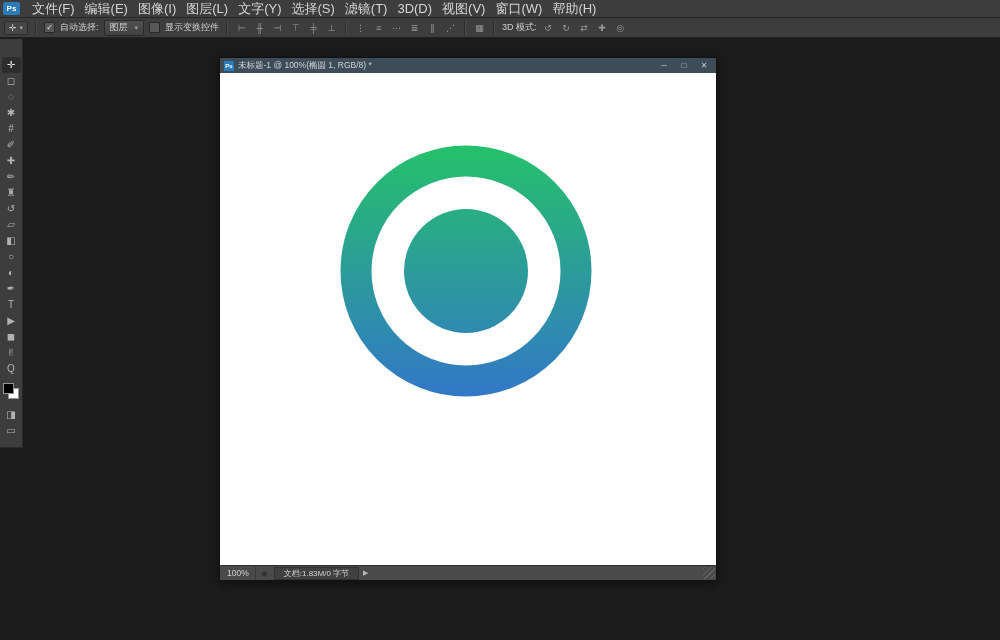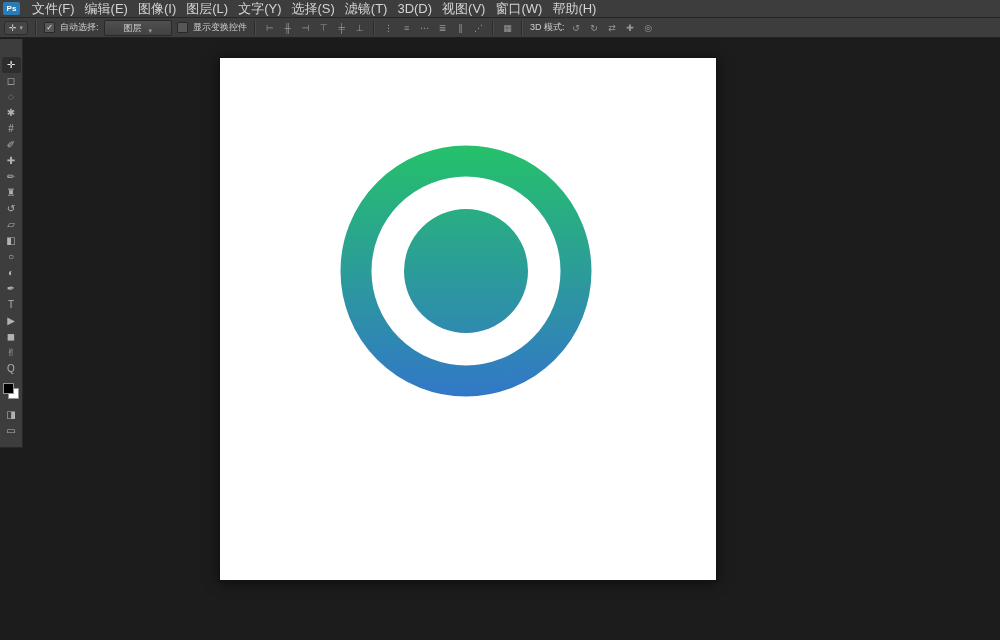--- a/index.html
+++ b/index.html
@@ -31,21 +31,21 @@
   .tool-preset{display:flex;align-items:center;gap:3px;padding:1px 4px;border:1px solid #2d2d2d;background:#464646;border-radius:2px;}
   .tp-glyph{color:#c8c8c8;font-size:9px;}
   .tp-caret{color:#9d9d9d;font-size:7px;}
   .opt-sep{width:1px;height:14px;background:#2b2b2b;border-right:1px solid #4b4b4b;margin:0 2px;flex:none;}
   .checkbox{
     width:9px;height:9px;background:#575757;border:1px solid #282828;border-radius:1px;
     font-size:8px;line-height:9px;color:#eee;text-align:center;flex:none;
   }
   .opt-label{white-space:nowrap;}
   .dropdown{
-    display:flex;align-items:flex-end;gap:7px;height:14px;padding:0 19px;
+    display:flex;align-items:center;gap:7px;height:14px;padding:0 5px;
     background:linear-gradient(#505050,#414141);border:1px solid #292929;border-radius:2px;
   }
   .opt-icon{color:#989898;font-size:9px;width:13px;text-align:center;flex:none;}
   
   .toolbar{
     position:absolute;top:39px;left:0;width:23px;
     background:#3d3d3d;border-right:1px solid #282828;border-bottom:1px solid #282828;
     display:flex;flex-direction:column;align-items:center;
     padding-top:18px;padding-bottom:8px;box-sizing:border-box;z-index:4;
   }
@@ -164,27 +164,43 @@
   <span class="tool">Q</span>
   <div class="swatches">
     <div class="fg"></div>
     <div class="bg"></div>
   </div>
   <span class="tool btm">◨</span>
   <span class="tool">▭</span>
 </div>
 
 <div class="docwin">
+  <div class="titlebar">
+    <span class="doc-icon">Ps</span>
+    <span class="doc-title">未标题-1 @ 100%(椭圆 1, RGB/8) *</span>
+    <span class="winbtns">
+      <span class="winbtn">─</span>
+      <span class="winbtn">□</span>
+      <span class="winbtn">✕</span>
+    </span>
+  </div>
 
   <div class="canvas">
     <svg class="logo-svg" width="496" height="494" viewBox="0 0 496 494" xmlns="http://www.w3.org/2000/svg">
       <defs>
         <linearGradient id="logoGrad" gradientUnits="userSpaceOnUse" x1="246" y1="72" x2="246" y2="324">
           <stop offset="0" stop-color="#25c16a"></stop>
           <stop offset="1" stop-color="#3277c8"></stop>
         </linearGradient>
       </defs>
       <circle cx="246" cy="198" r="110" fill="none" stroke="url(#logoGrad)" stroke-width="31"></circle>
       <circle cx="246" cy="198" r="62" fill="url(#logoGrad)"></circle>
     </svg>
   </div>
 
+  <div class="statusbar">
+    <span class="zoom-field">100%</span>
+    <span class="status-circle-icon">◉</span>
+    <span class="doc-info">文档:1.83M/0 字节</span>
+    <span class="status-arrow">▶</span>
+    <span class="grip"></span>
+  </div>
 </div>
 
 </body></html>

